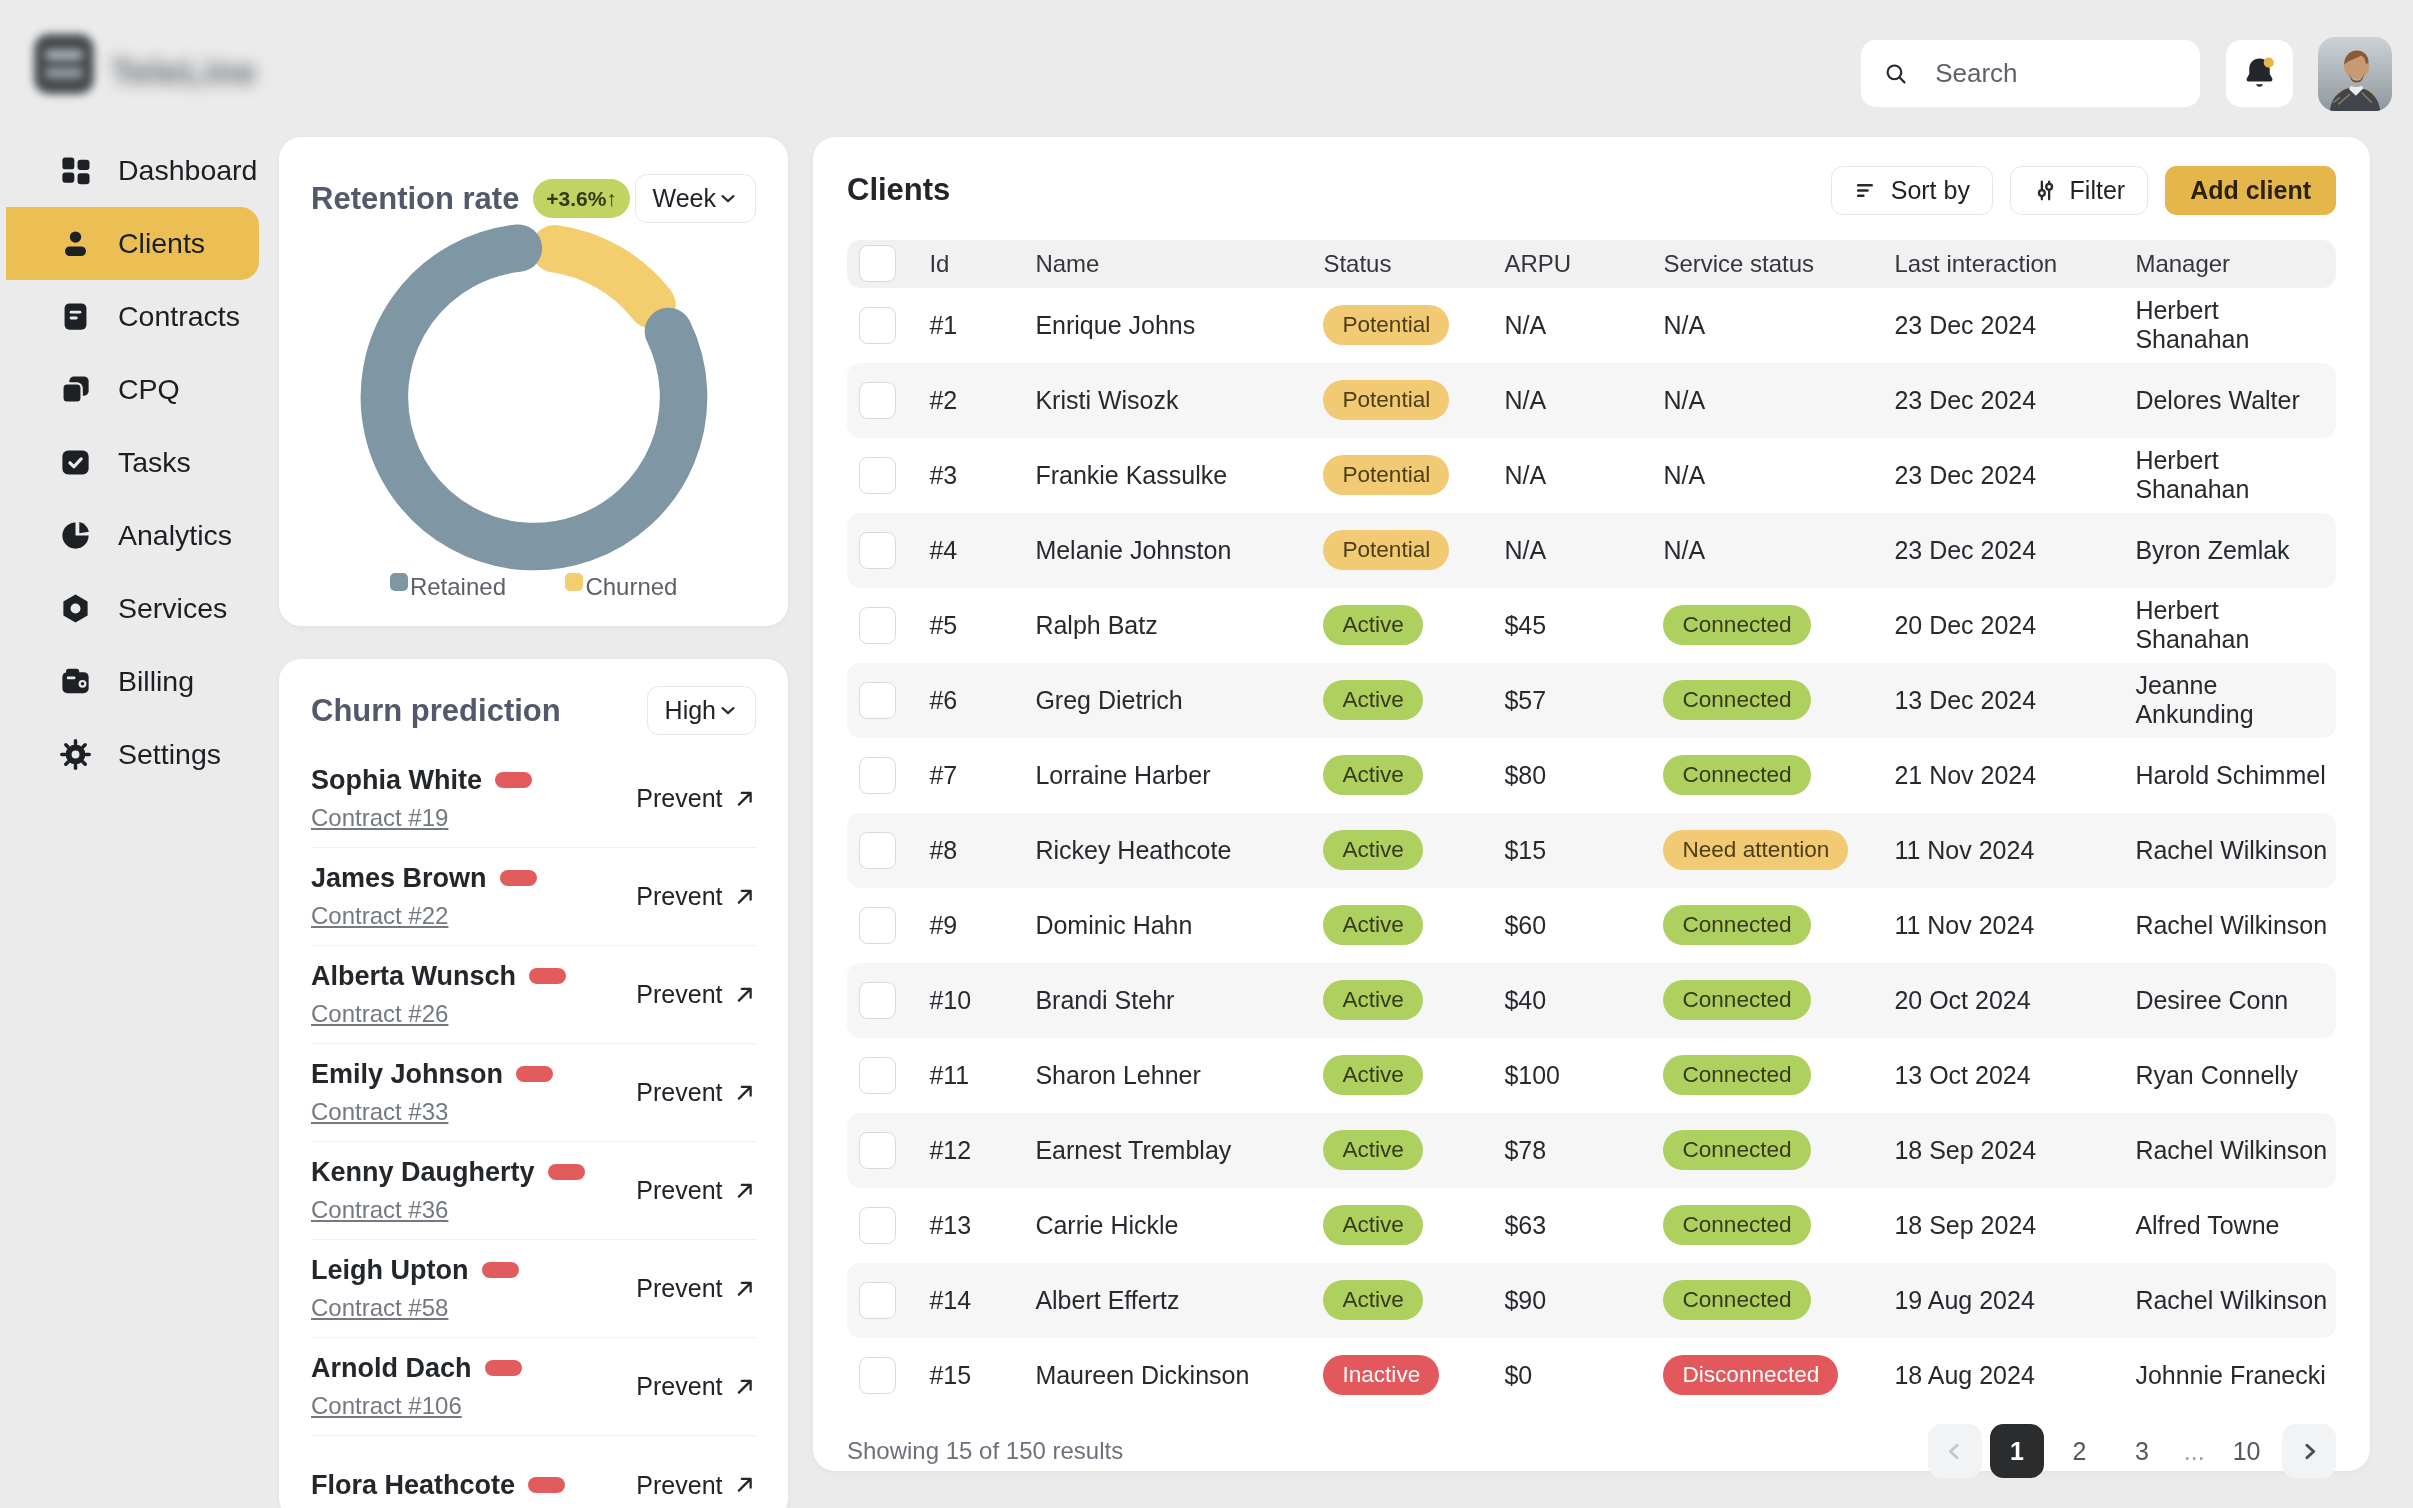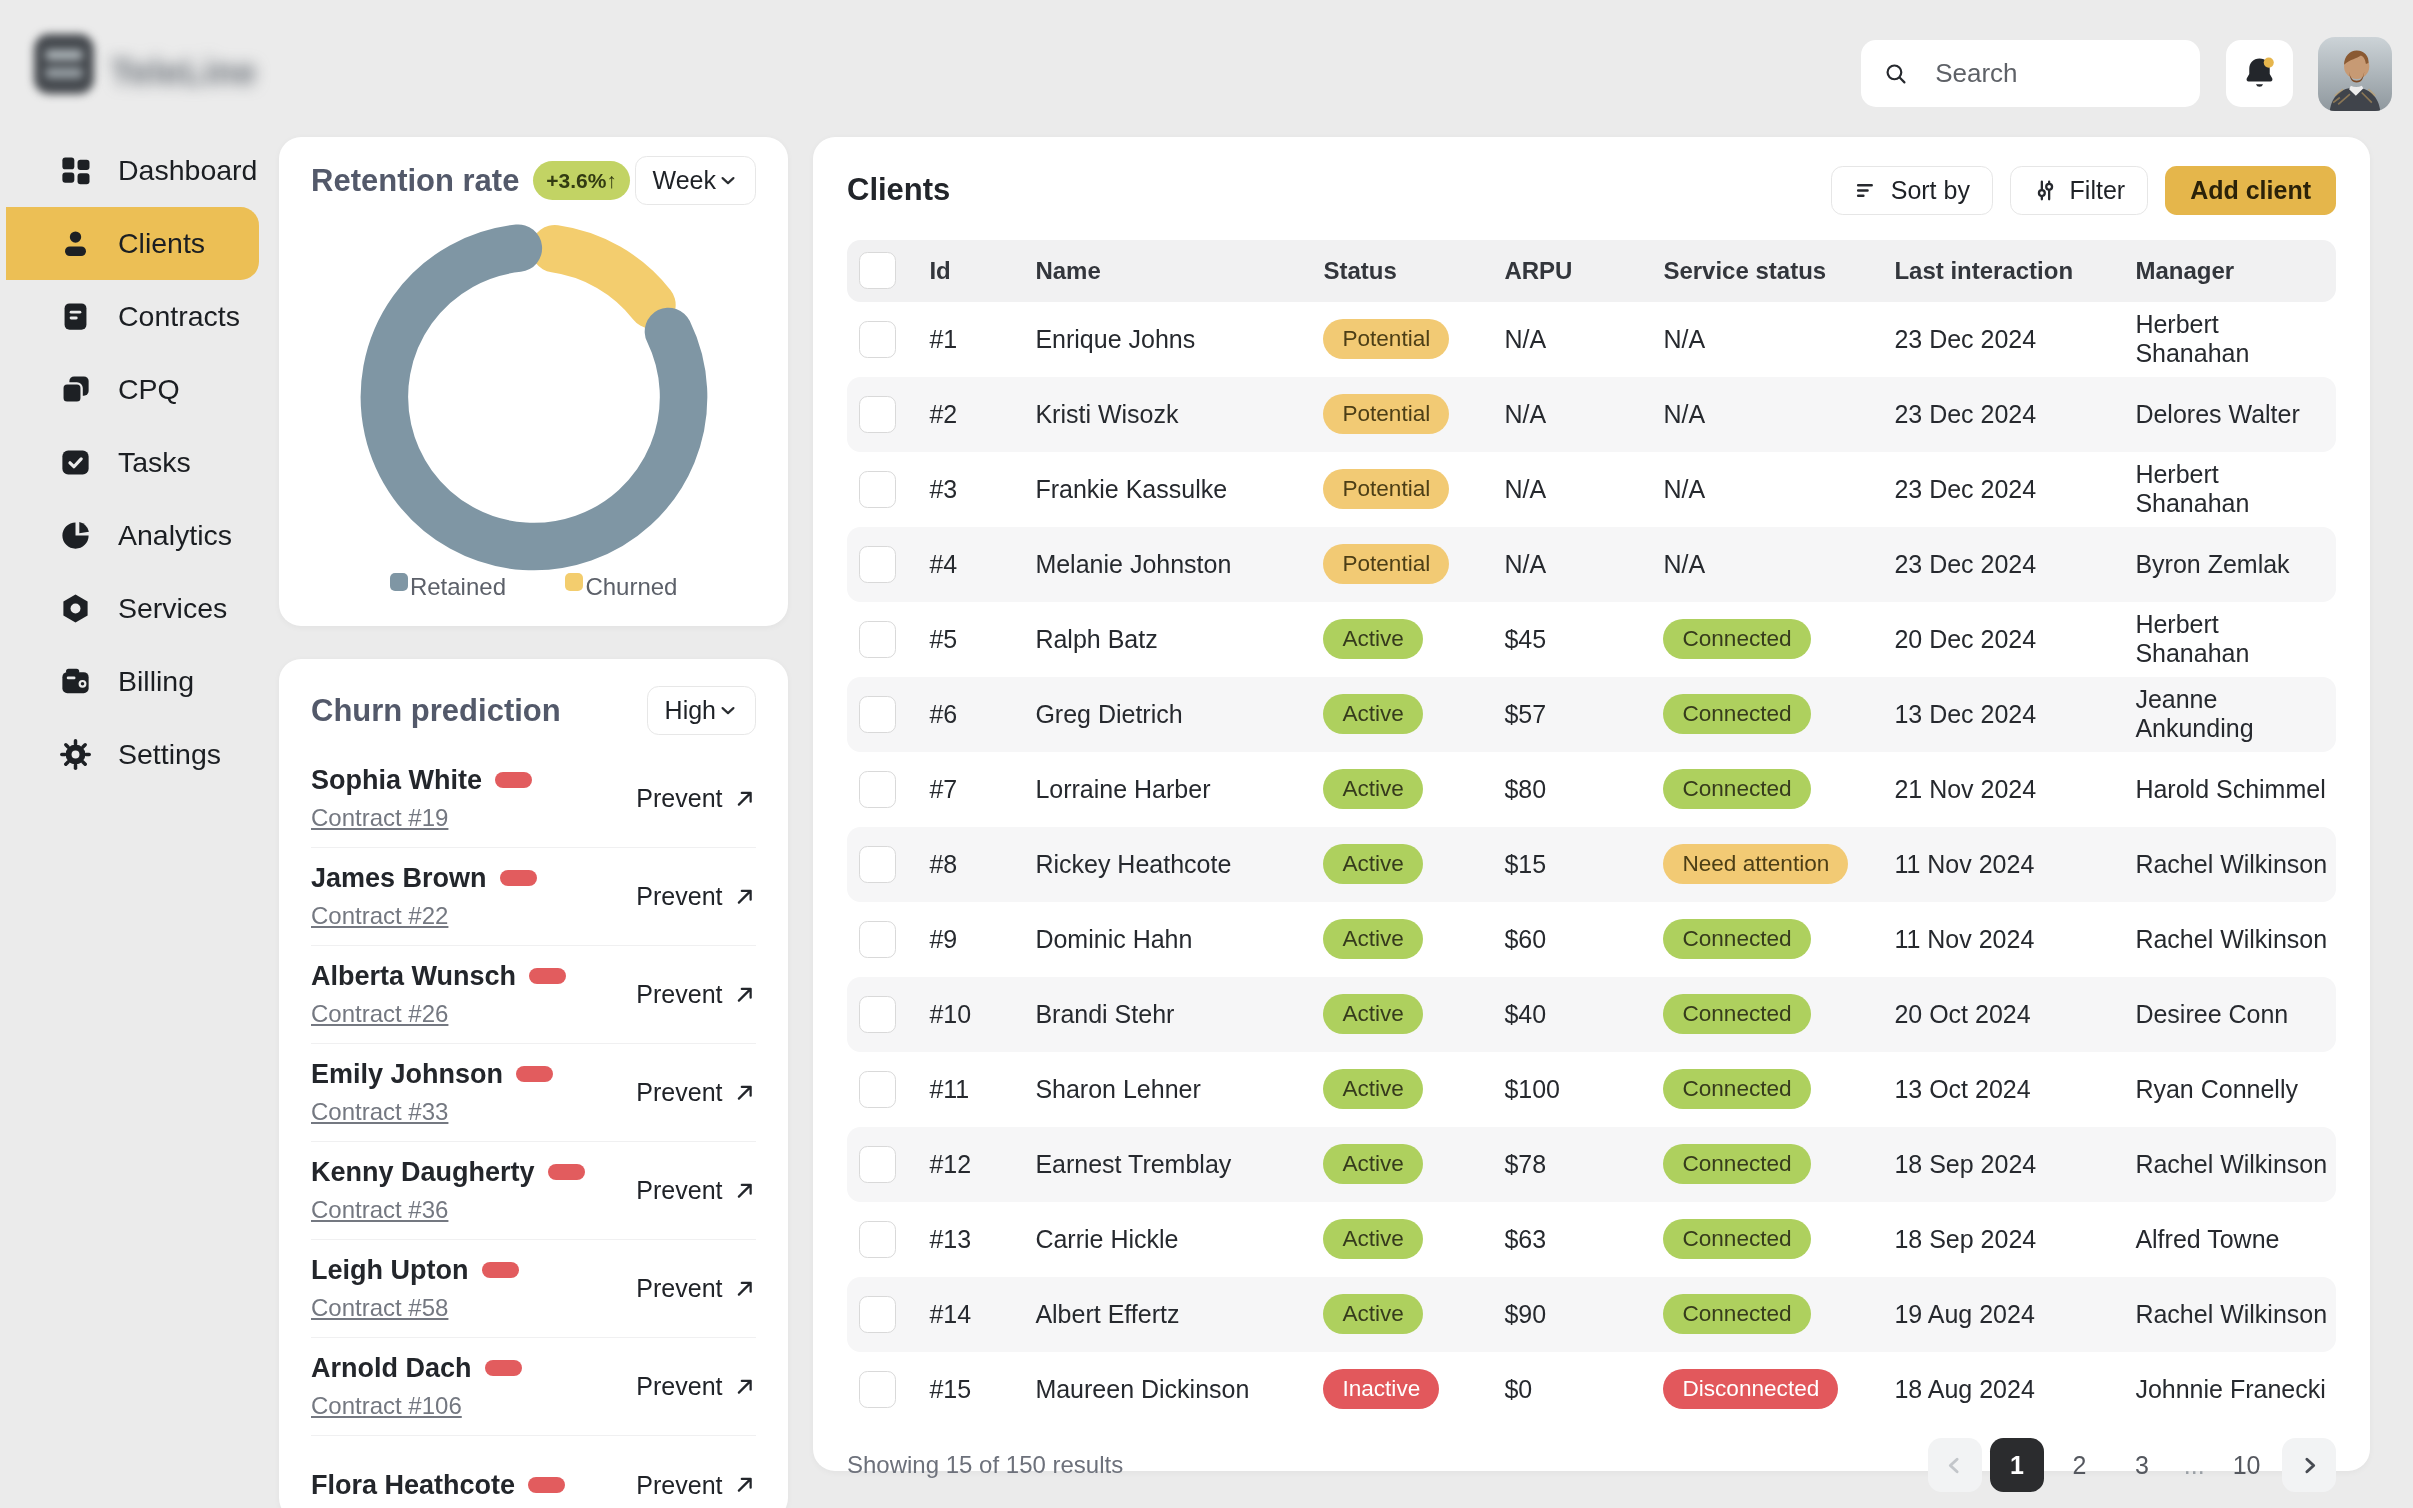--- a/index.html
+++ b/index.html
@@ -22,21 +22,21 @@
   .logo i{display:block;height:10px;border-radius:5px;background:#aeb6ba;}
   .logo i:last-child{background:#9aa2a7;}
   .logo-text{position:absolute;left:111px;top:52px;font-size:35px;font-weight:bold;color:#5d646c;filter:blur(7.5px);letter-spacing:0.8px;}
   .menu{position:absolute;left:0;top:134px;width:278px;display:flex;flex-direction:column;margin-left:6px;}
   .side-item{width:253px;height:73px;display:flex;align-items:center;gap:25px;padding-left:52px;box-sizing:border-box;
     border-radius:0 18.4px 18.4px 0;font-size:28.5px;font-weight:500;color:#1b1e22;cursor:pointer;}
   .side-item.active{background:#ecbf55;}
   .s-ic{width:35px;height:35px;color:#1d2024;flex:0 0 auto;}
 
   
-  .ret-card{left:279px;top:137px;width:509px;height:489px;padding:19px 32px;}
+  .ret-card{left:279px;top:137px;width:509px;height:489px;padding:37px 32px;}
   .card-head{display:flex;align-items:center;}
   .card-title{font-size:31px;font-weight:bold;color:#53596a;}
   .dark-title{color:#22252a;}
   .chg-pill{margin-left:13.4px;background:#c2d364;color:#333b12;font-size:21px;font-weight:bold;
     padding:7.5px 13.4px;border-radius:837px;white-space:nowrap;}
   .select{margin-left:auto;height:47px;background:#fff;border:1.7px solid #e7e7e7;border-radius:11.7px;
     display:flex;align-items:center;gap:2px;padding:0 17px;font-size:25px;color:#1e2126;cursor:pointer;}
   .donut-wrap{position:absolute;left:79px;top:84px;width:352px;height:352px;}
   .legend{position:absolute;left:0;right:0;top:436px;display:flex;justify-content:center;gap:59px;}
   .leg-item{display:flex;align-items:flex-start;gap:2px;font-size:24px;color:#5c6069;}
@@ -56,21 +56,21 @@
   
   .cl-card{left:813px;top:137px;width:1557px;height:1334px;padding:28.5px 34px;}
   .cl-head{display:flex;align-items:center;}
   .cl-actions{margin-left:auto;display:flex;gap:17px;}
   .btn{height:49px;border-radius:11.7px;display:flex;align-items:center;gap:11.7px;padding:4px 22px;
     font-size:25px;color:#1e2126;cursor:pointer;box-sizing:border-box;}
   .btn-outline{background:#fff;border:1.7px solid #e6e6e6;}
   .btn-gold{background:#e5b64b;font-weight:bold;color:#2b2209;padding:16px 25px;}
   .tbl{margin-top:25px;}
   .grid{display:grid;grid-template-columns:74px 106px 288px 181px 159px 231px 241px 1fr;align-items:center;}
-  .thead{height:62px;background:#f1f1f2;border-radius:13.4px;font-size:24px;color:#33363c;font-weight:bold;}
+  .thead{height:48px;background:#f1f1f2;border-radius:13.4px;font-size:24px;color:#33363c;}
   .thead > div{padding-left:8.4px;}
   .row{height:75px;font-size:25px;color:#26292e;border-radius:13.4px;}
   .row:nth-child(even){background:#f6f6f7;}
   .row > div{padding-left:8.4px;}
   .cb{width:37px;height:37px;border-radius:8.4px;border:1.7px solid #d9d9d9;background:#fff;box-sizing:border-box;
     margin-left:11.7px;cursor:pointer;display:block;}
   .badge{display:inline-block;font-size:22.6px;padding:9.2px 19px;border-radius:837px;line-height:1;}
   .b-green{background:#aed05e;color:#363b1c;}
   .b-yellow{background:#f2ca74;color:#4c3e16;}
   .b-red{background:#e2585c;color:#fff;}

